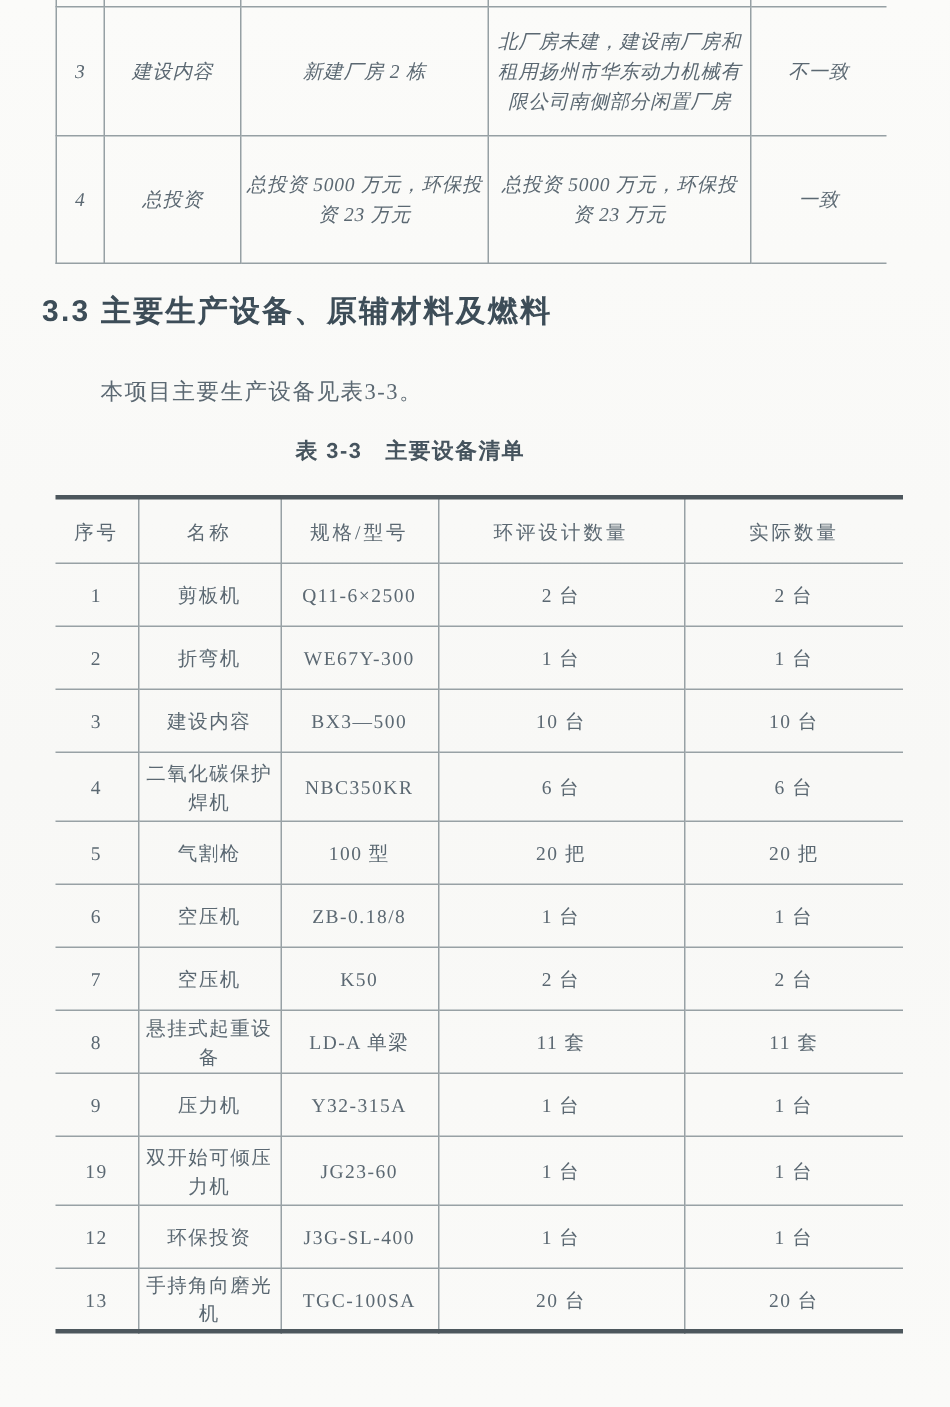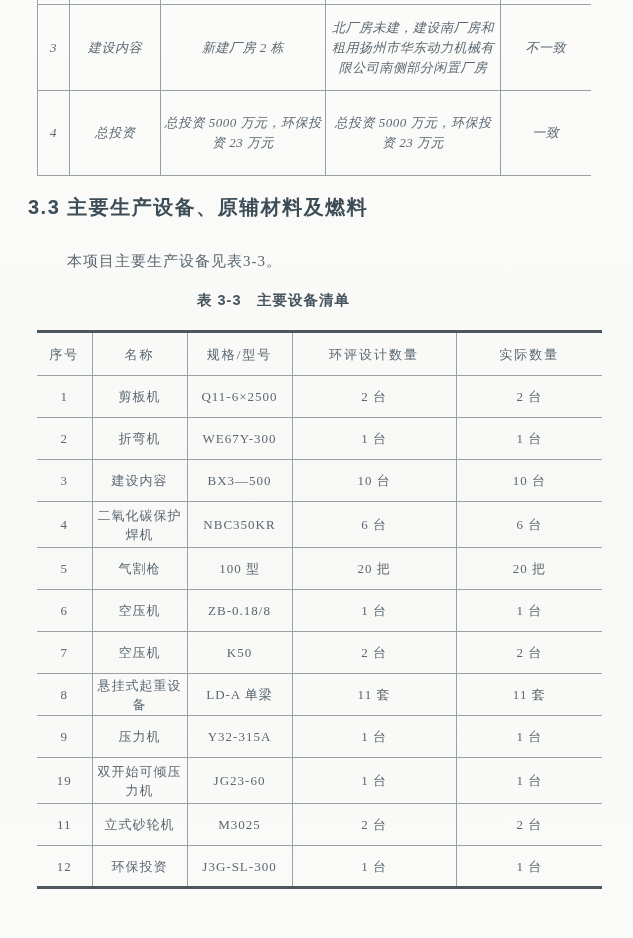--- a/index.html
+++ b/index.html
@@ -203,29 +203,29 @@
           <td>1 台</td>
         </tr>
         <tr class="row tall">
           <td>19</td>
           <td>双开始可倾压力机</td>
           <td>JG23-60</td>
           <td>1 台</td>
           <td>1 台</td>
         </tr>
         <tr class="row">
-          <td>11</td>
-          <td>立式砂轮机</td>
-          <td>M3025</td>
-          <td>2 台</td>
-          <td>2 台</td>
-        </tr>
-        <tr class="row">
           <td>12</td>
           <td>环保投资</td>
-          <td>J3G-SL-300</td>
-          <td>1 台</td>
-          <td>1 台</td>
+          <td>J3G-SL-400</td>
+          <td>1 台</td>
+          <td>1 台</td>
+        </tr>
+        <tr class="row">
+          <td>13</td>
+          <td>手持角向磨光机</td>
+          <td>TGC-100SA</td>
+          <td>20 台</td>
+          <td>20 台</td>
         </tr>
       </tbody>
   </table>
 
 </div>
 
 </body></html>

